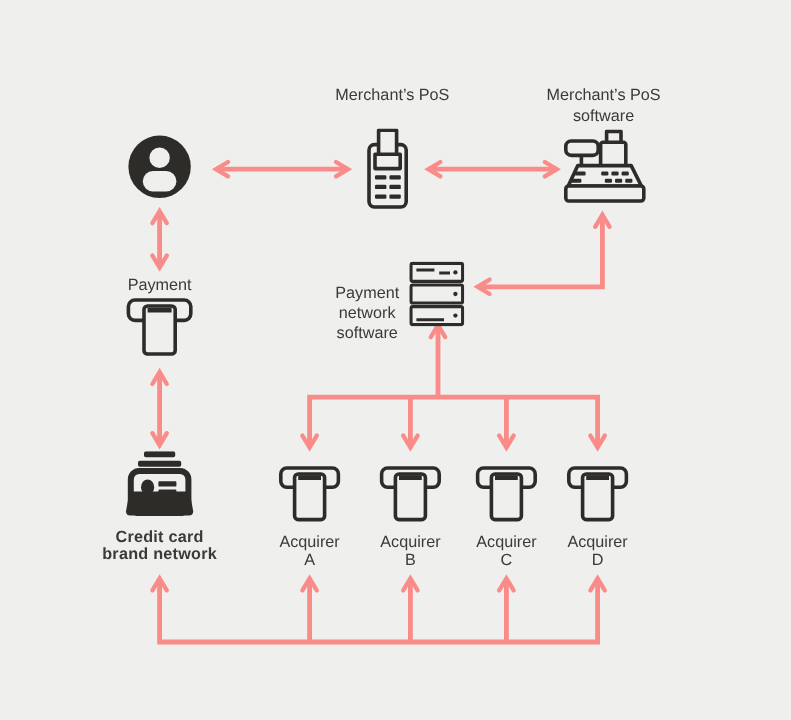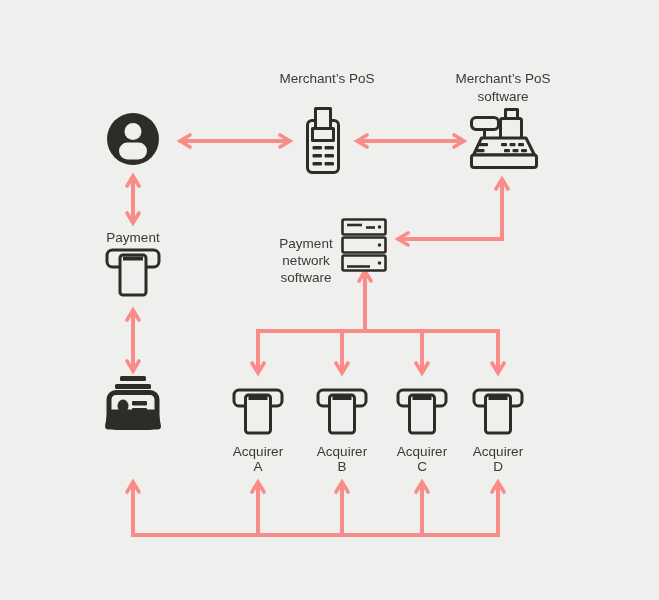--- a/index.html
+++ b/index.html
@@ -125,20 +125,24 @@
 
   <svg class="node-icon" style="left:101px;top:376px;" width="64" height="58">
     <rect x="19" y="0" width="26" height="5" rx="1.5" class="fil"></rect>
     <rect x="14" y="8" width="36" height="5" rx="1.5" class="fil"></rect>
     <rect x="8" y="16.5" width="48" height="35" rx="7" fill="none" stroke="#2e2c29" stroke-width="5"></rect>
     <ellipse cx="22" cy="30" rx="5.5" ry="6.5" class="fil"></ellipse>
     <rect x="31" y="25" width="15" height="4.5" rx="1" class="fil"></rect>
     <rect x="31" y="32" width="15" height="4.5" rx="1" class="fil"></rect>
     <path d="M7 33.5 H57 L60 50 Q60 53.5 56.5 53.5 H7.5 Q4 53.5 4 50 Z" class="fil"></path>
   </svg>
+  <div class="label bold" style="left:58px;top:441px;width:150px;">
+    <span>Credit card</span>
+    <span>brand network</span>
+  </div>
 
   <svg class="node-icon" style="left:232px;top:388px;" width="52" height="50">
     <rect x="2" y="2" width="48" height="16" rx="5" class="stk"></rect>
     <rect x="13.5" y="7" width="25" height="38" rx="3" class="stk bgf"></rect>
     <path d="M16.5 10 H35.5" stroke="#2e2c29" stroke-width="4" fill="none"></path>
   </svg>
   <div class="label small" style="left:218px;top:444px;width:80px;">
     <span>Acquirer</span>
     <span>A</span>
   </div>

